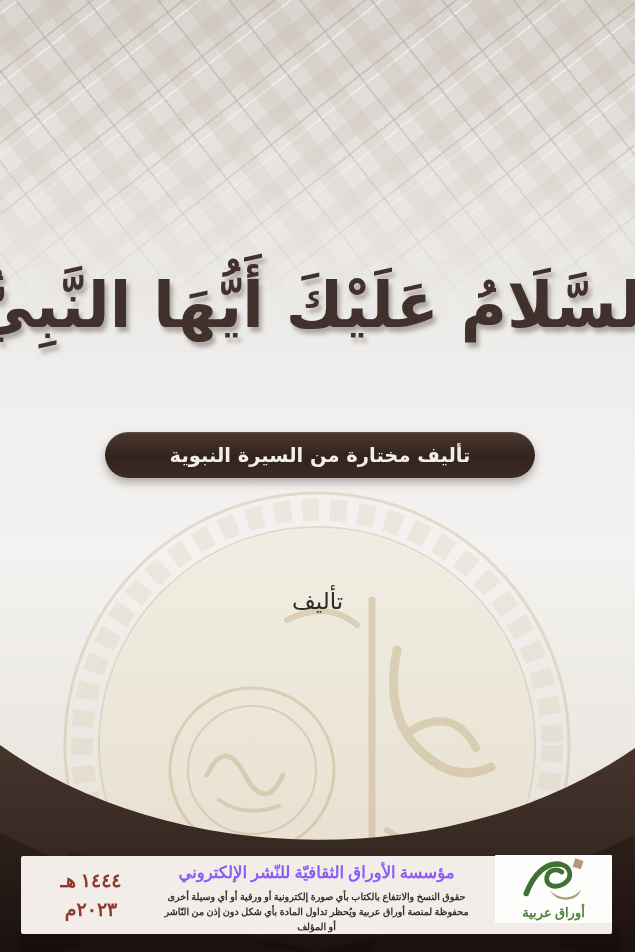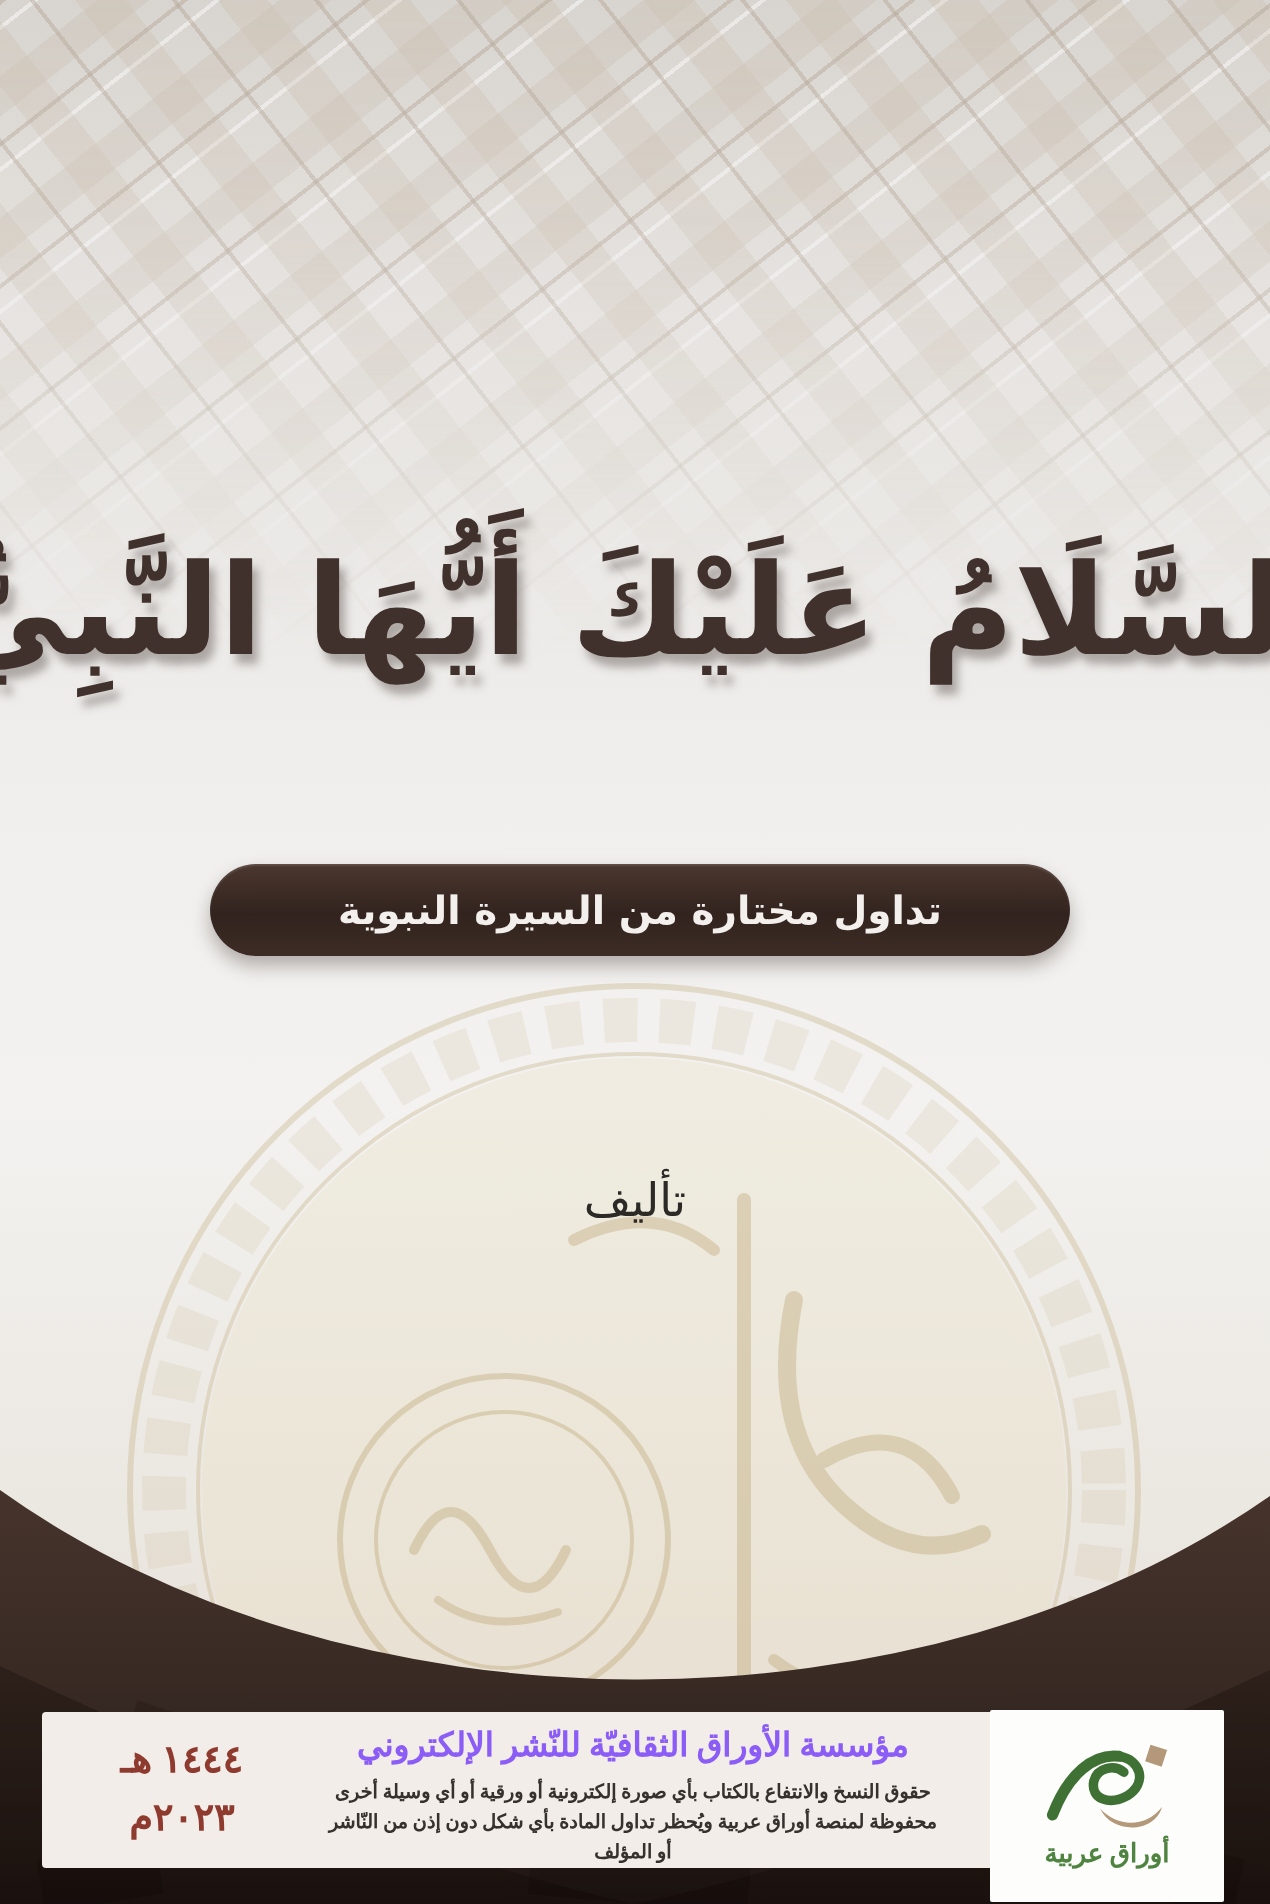--- a/index.html
+++ b/index.html
@@ -57,21 +57,21 @@
   .dates{
     position:absolute;left:10px;top:10px;width:120px;text-align:center;
     color:#8e3a2e;font-size:19px;font-weight:bold;line-height:1.55;direction:rtl;
   }
   .publisher{
     position:absolute;right:140px;left:140px;top:7px;text-align:center;direction:rtl;
   }
   .publisher .pub-title{font-size:16.5px;font-weight:800;color:#8b5cf6;}
   .publisher .copyright{margin-top:7px;font-size:9.6px;font-weight:bold;color:#36312d;line-height:1.55;}
   .logo-panel{
-    position:absolute;right:0;top:-1px;width:117px;height:96px;background:#fdfdfc;
+    position:absolute;right:0;top:-1px;width:117px;height:68px;background:#fdfdfc;
     display:flex;flex-direction:column;align-items:center;justify-content:center;border-radius:1px;
   }
   .logo-panel svg{display:block;}
   .logo-wordmark{font-size:13px;font-weight:bold;color:#4f8440;margin-top:2px;}
 </style>
 </head>
 <body>
 
 <div class="cover">
 
@@ -94,21 +94,21 @@
       <path d="M440,180 q-14,70 28,105 q32,28 66,12" stroke-width="9"></path>
       <path d="M455,260 q42,-24 64,18" stroke-width="8"></path>
       <path d="M430,360 q40,30 90,8" stroke-width="6"></path>
       <path d="M330,150 q40,-20 70,5" stroke-width="6"></path>
     </g>
   </svg>
 
   <div class="title">السَّلَامُ عَلَيْكَ أَيُّهَا النَّبِيُّ</div>
 
   <div class="subtitle-pill">
-    <span>تداول مختارة من السيرة النبوية</span>
+    <span>تأليف مختارة من السيرة النبوية</span>
   </div>
 
   <div class="byline">
     <div class="label">تأليف</div>
   </div>
 
   <svg class="bottom-dark" viewBox="0 0 635 257" preserveAspectRatio="none" aria-hidden="true">
     <defs>
       <linearGradient id="gradDark" x1="0" y1="0" x2="0" y2="1">
         <stop offset="0" stop-color="#46342c"></stop>

